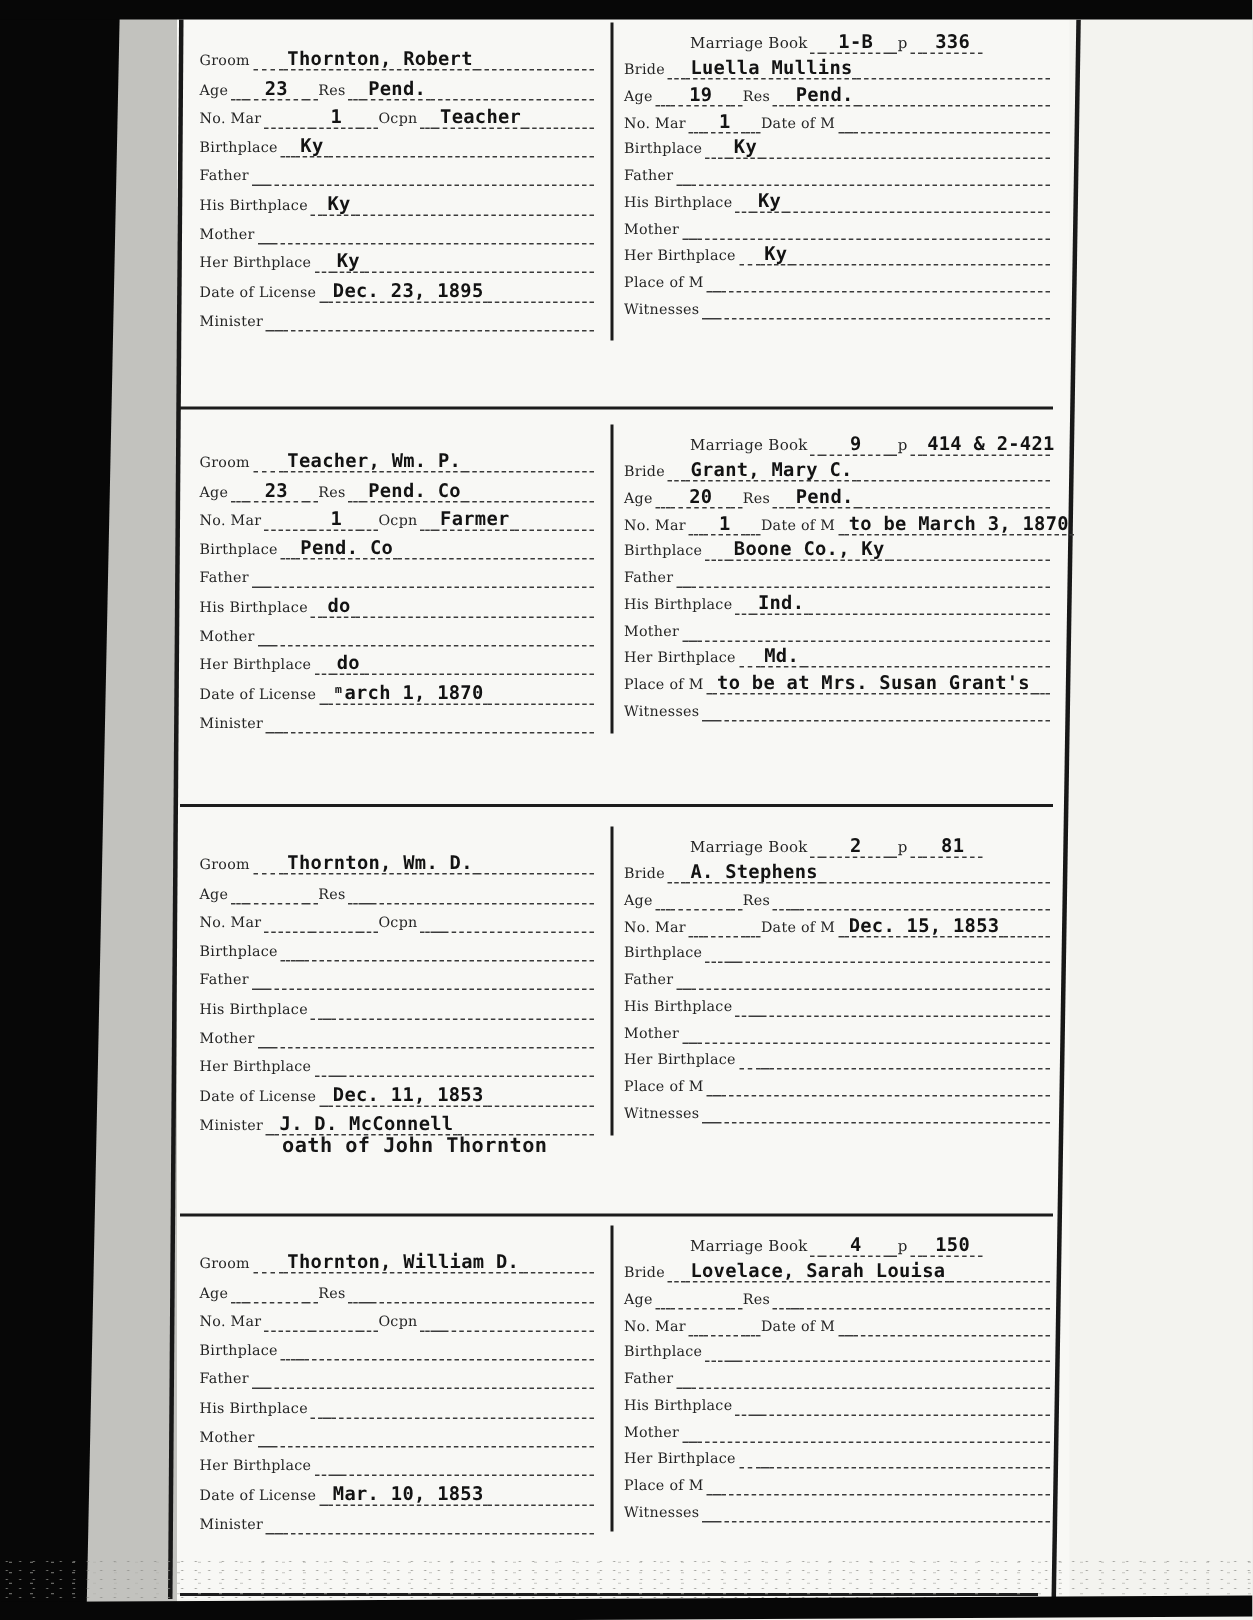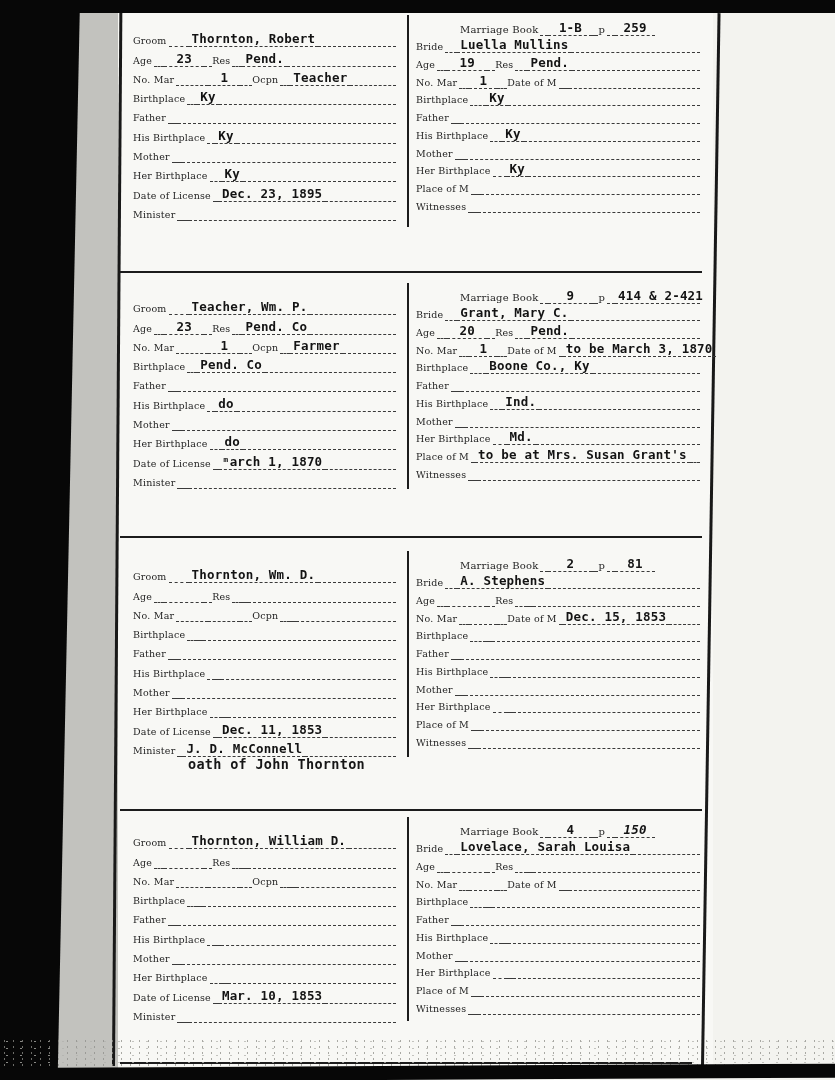--- a/index.html
+++ b/index.html
@@ -134,21 +134,21 @@
             </div>
           </div>
           <div class="col col-right">
             <div class="frow book-row">
               <span class="fl">Marriage Book</span>
               <span class="fd" style="width: 8px;"></span>
               <span class="fv" style="min-width: 38px;">1-B</span>
               <span class="fd" style="width: 6px;"></span>
               <span class="fl">p</span>
               <span class="fd" style="width: 8px;"></span>
-              <span class="fv" style="min-width: 34px;">259</span>
+              <span class="fv" style="min-width: 34px;">336</span>
             </div>
             <div class="frow">
               <span class="fl">Bride</span>
               <span class="fd" style="width: 12px;"></span>
               <span class="fv">Luella Mullins</span>
               <span class="fd grow"></span>
             </div>
             <div class="frow">
               <span class="fl">Age</span>
               <span class="fd" style="width: 10px;"></span>
@@ -597,21 +597,21 @@
             </div>
           </div>
           <div class="col col-right">
             <div class="frow book-row">
               <span class="fl">Marriage Book</span>
               <span class="fd" style="width: 8px;"></span>
               <span class="fv" style="min-width: 38px;">4</span>
               <span class="fd" style="width: 6px;"></span>
               <span class="fl">p</span>
               <span class="fd" style="width: 8px;"></span>
-              <span class="fv" style="min-width: 34px; font-style: italic;">150</span>
+              <span class="fv" style="min-width: 34px;">150</span>
             </div>
             <div class="frow">
               <span class="fl">Bride</span>
               <span class="fd" style="width: 12px;"></span>
               <span class="fv">Lovelace, Sarah Louisa</span>
               <span class="fd grow"></span>
             </div>
             <div class="frow">
               <span class="fl">Age</span>
               <span class="fd" style="width: 10px;"></span>

